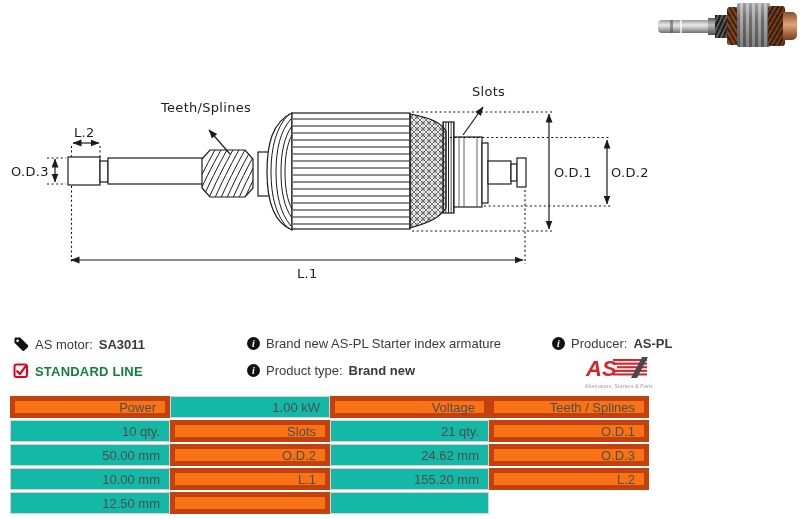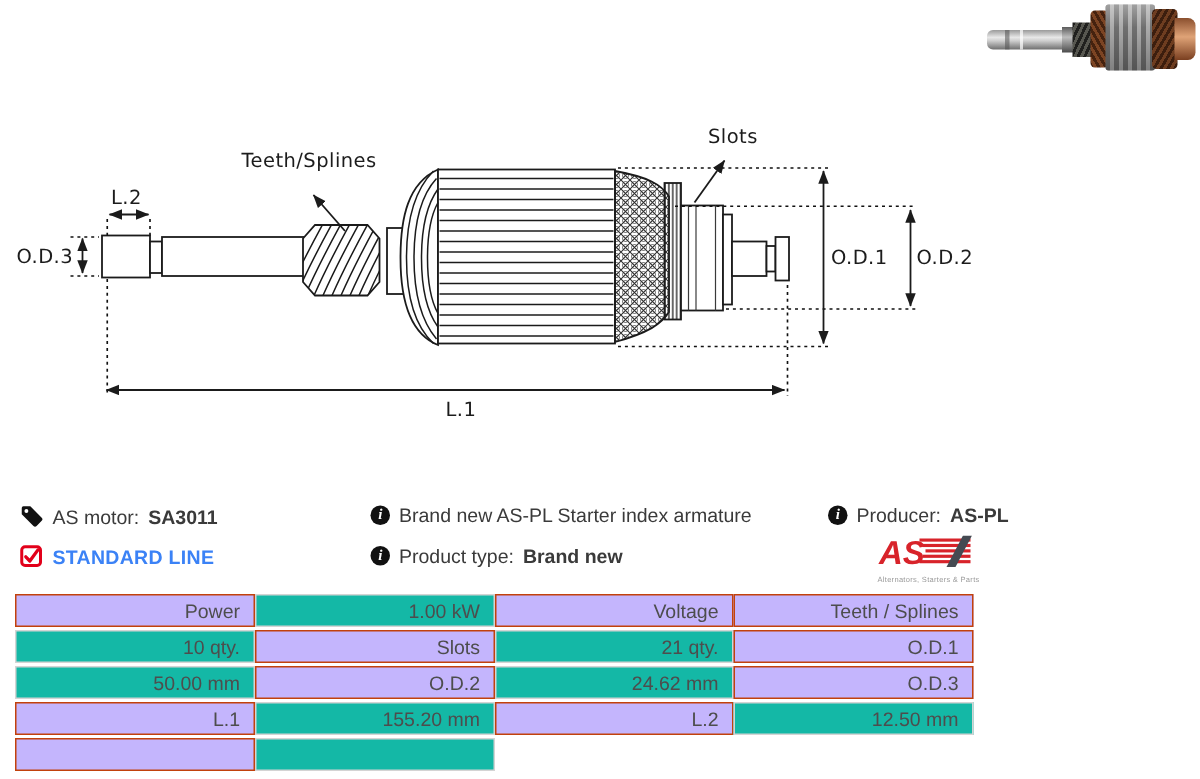--- a/index.html
+++ b/index.html
@@ -33,33 +33,33 @@
               background:linear-gradient(rgba(255,255,255,.35),rgba(0,0,0,0) 35%,rgba(0,0,0,.25)); }
   .p-windR  { left:112px; top:4px; width:17px; height:40px; border-radius:3px;
               background:repeating-linear-gradient(120deg,#3c1e0e 0 2px,#6e3d20 2px 4px); }
   .p-comm   { left:127px; top:10px; width:14px; height:28px; border-radius:0 5px 5px 0;
               background:linear-gradient(#8a4f2e,#dfa377 45%,#7a3f20); }
 
   
   .ii { position:absolute; display:flex; align-items:center; gap:6px;
         font-size:13px; color:#3a3a3a; white-space:nowrap; }
   .ii b { font-weight:bold; }
-  .std { color:#3b82f6; font-weight:bold; letter-spacing:.2px; }
+  .std { color:#15803d; font-weight:bold; letter-spacing:.2px; }
   .info-dot { display:inline-flex; align-items:center; justify-content:center;
         width:13px; height:13px; border-radius:50%; background:#111; color:#fff;
         font-family:"Liberation Serif", serif; font-size:10px; font-weight:bold; font-style:italic; }
   .logo-wrap { position:absolute; left:585px; top:357px; width:70px; text-align:left; }
   .logo-sub { font-size:5px; color:#9a9a9a; margin-top:-2px; letter-spacing:.2px; }
 
   
   .spec { position:absolute; left:10px; top:396px; width:639px;
           display:grid; grid-template-columns:160px 160px 159px 160px; row-gap:2px; }
   .c { height:22px; display:flex; align-items:center; justify-content:flex-end;
        padding-right:9px; font-size:13px; color:#4d4d4d; }
-  .c.lab { background:#c4b5fd; border:1px solid #c2410c;padding-left:31px; }
+  .c.lab { background:#f97316; border:5px solid #c2410c;padding-left:31px; }
   .c.val { background:#14b8a6; border:1px solid #d4d4d4; }
 </style>
 </head>
 <body>
 
 <div class="page">
 
   <div class="diagram">
     <svg width="800" height="330" viewBox="0 0 800 330">
       <defs>
@@ -257,20 +257,21 @@
     <div class="c val">10 qty.</div>
     <div class="c lab">Slots</div>
     <div class="c val">21 qty.</div>
 
     <div class="c lab">O.D.1</div>
     <div class="c val">50.00 mm</div>
     <div class="c lab">O.D.2</div>
     <div class="c val">24.62 mm</div>
 
     <div class="c lab">O.D.3</div>
+    <div class="c val">10.00 mm</div>
     <div class="c lab">L.1</div>
     <div class="c val">155.20 mm</div>
 
     <div class="c lab">L.2</div>
     <div class="c val">12.50 mm</div>
     <div class="c lab"></div>
     <div class="c val"></div>
   </div>
 
 </div>

